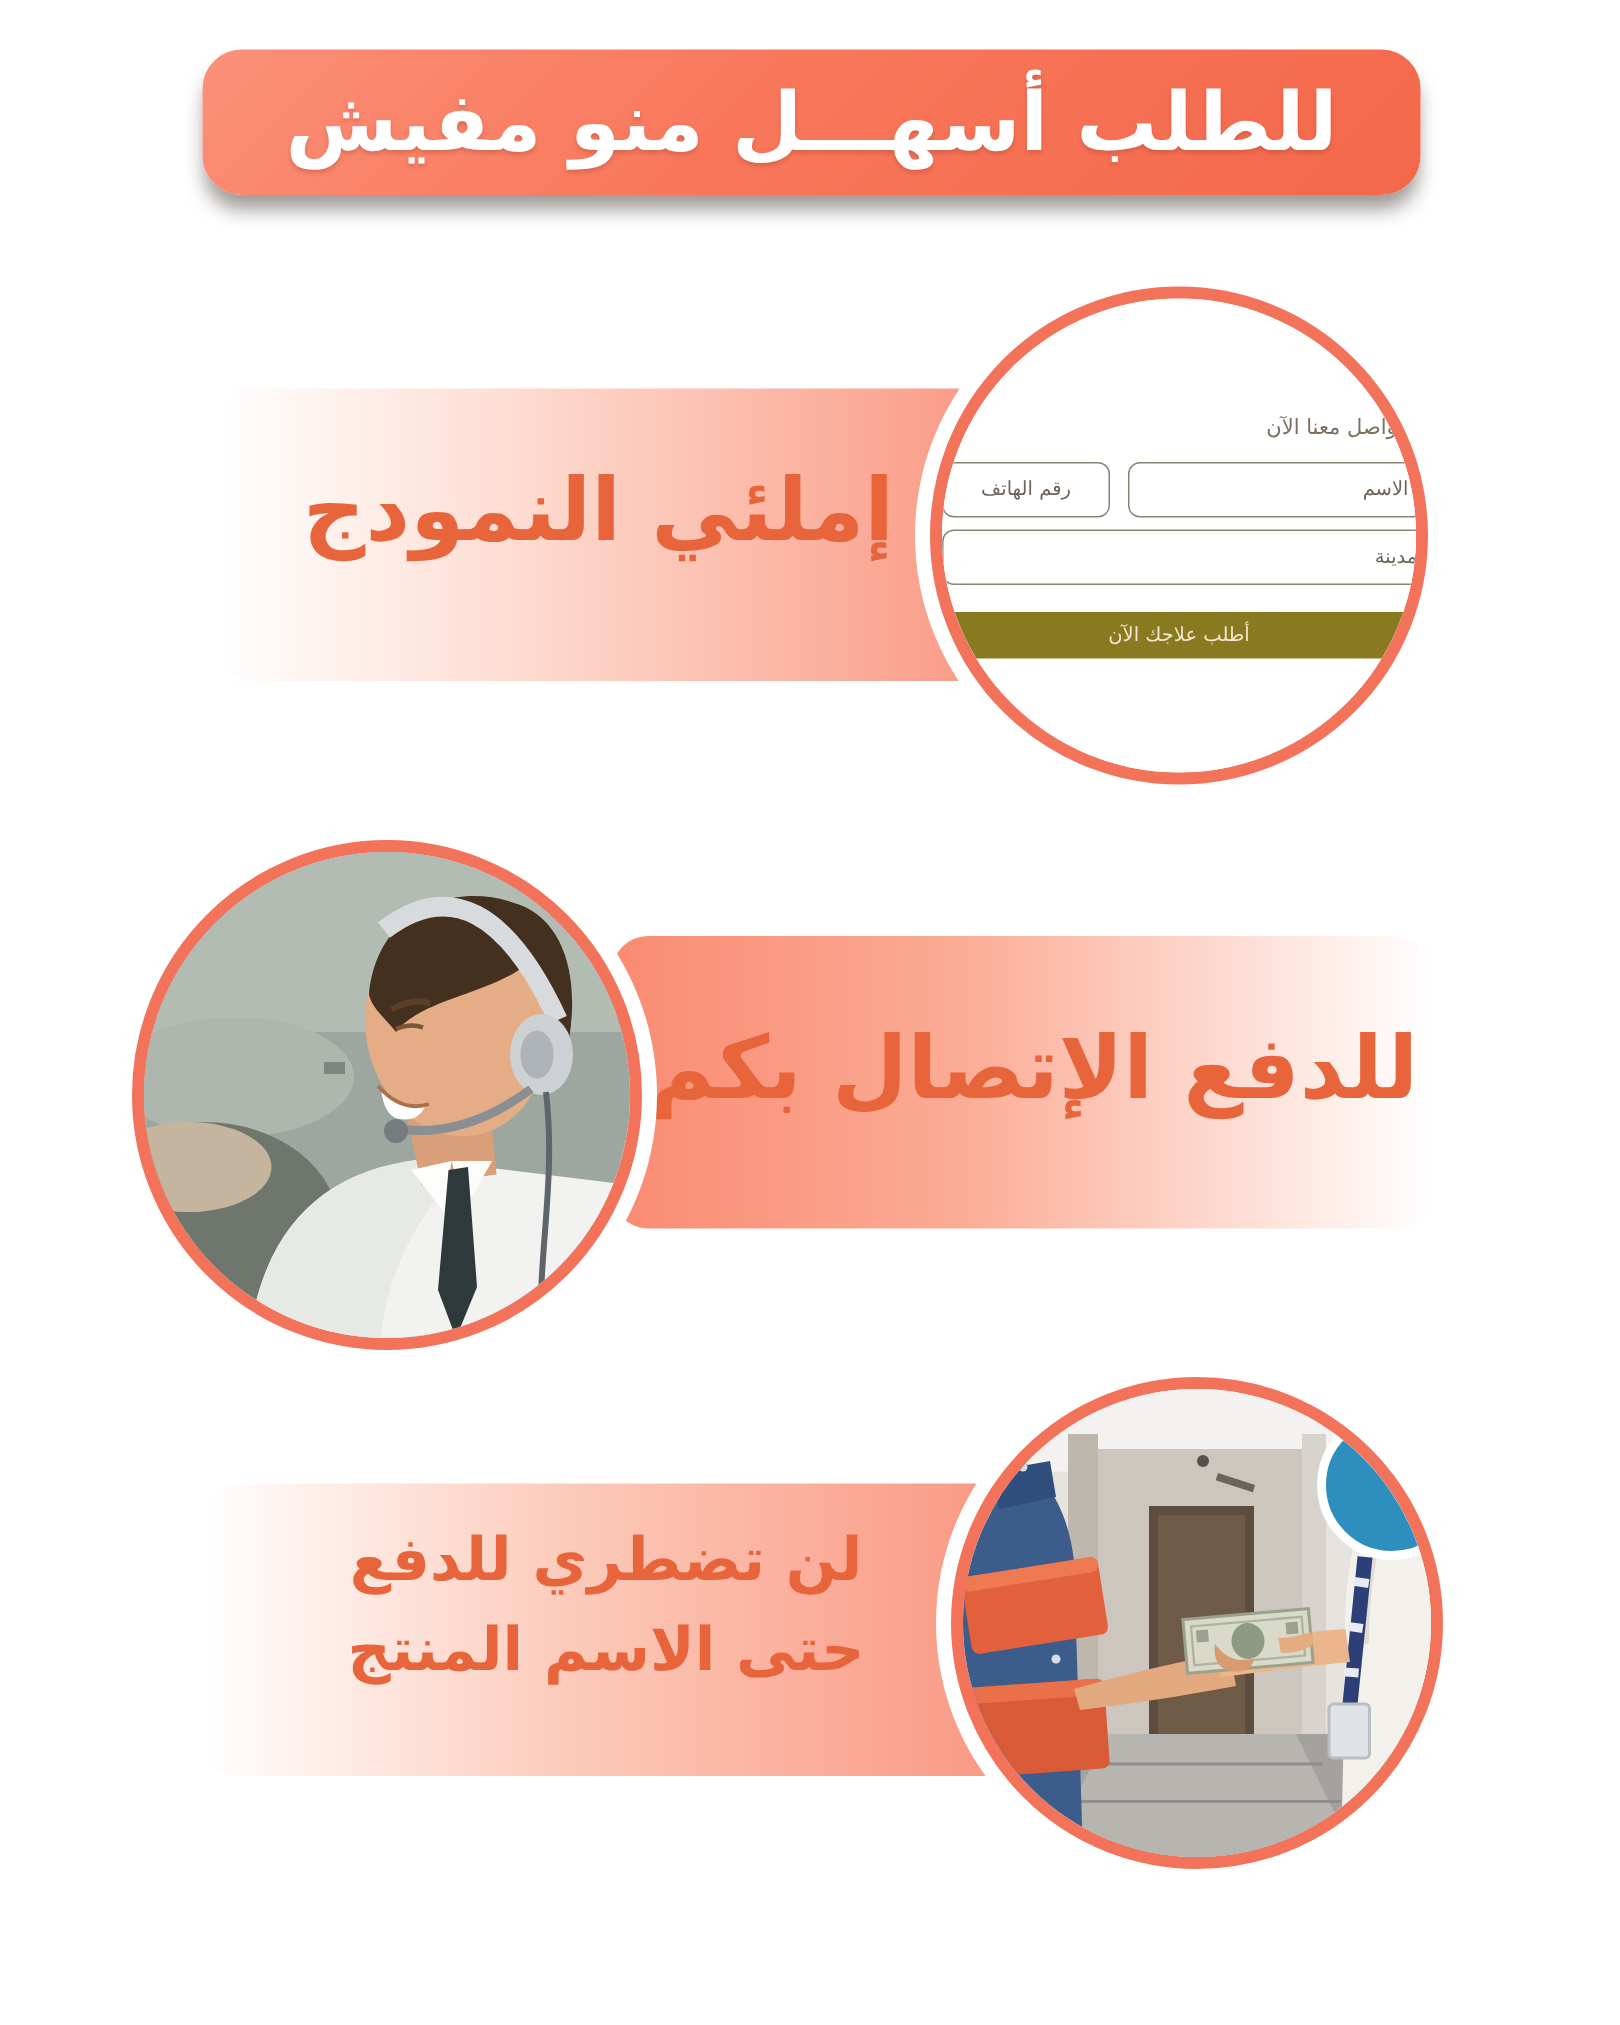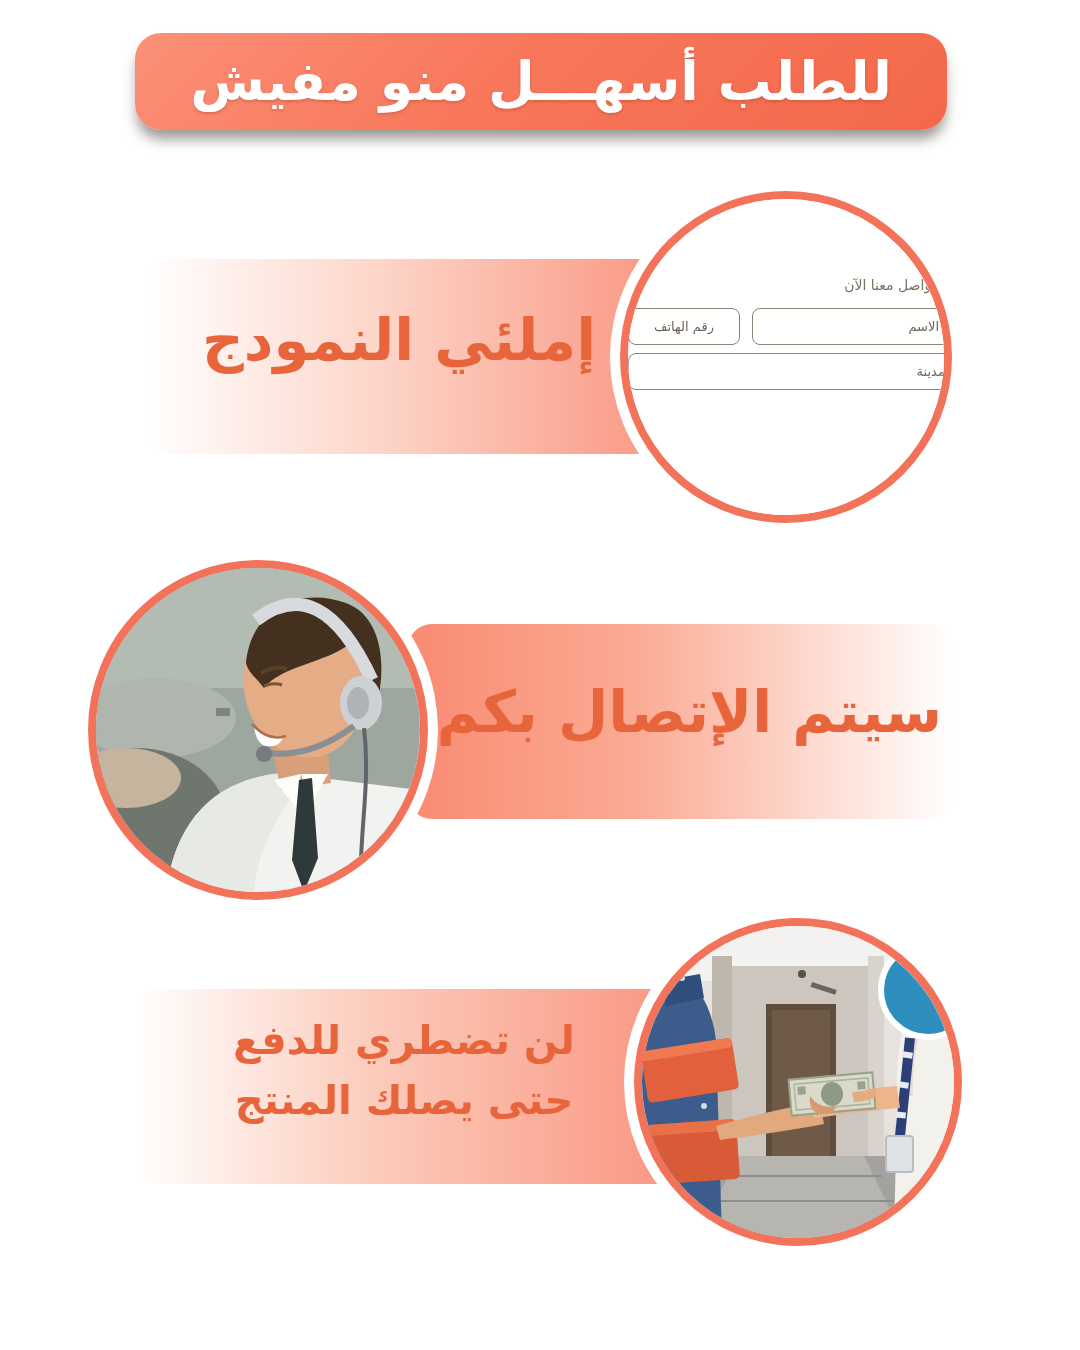--- a/index.html
+++ b/index.html
@@ -80,25 +80,26 @@
 
   <div class="band band1"></div>
   <div class="step-label label1">إملئي النمودج</div>
 
   <div class="photo-circle circle-form">
     <div class="form-sheet">
       <div class="fs-heading">التواصل معنا الآن</div>
       <input class="fs-input fs-name" placeholder="الاسم" style="">
       <input class="fs-input fs-phone" placeholder="رقم الهاتف" style="">
       <input class="fs-input fs-city" placeholder="المدينة" style="">
+      <button class="fs-submit">أطلب علاجك الآن</button>
     </div>
   </div>
 
   <div class="band band2"></div>
-  <div class="step-label label2">سيتم الإتصال بكم</div>
+  <div class="step-label label2">للدفع الإتصال بكم</div>
 
   <div class="photo-circle circle-agent">
     <svg viewBox="0 0 324 324">
 
       <rect x="0" y="0" width="324" height="324" fill="#9DA69F"></rect>
       <rect x="0" y="0" width="324" height="120" fill="#B3BCB3"></rect>
       <ellipse cx="60" cy="150" rx="80" ry="40" fill="#AEB6AD"></ellipse>
       <ellipse cx="40" cy="250" rx="90" ry="70" fill="#6E766E"></ellipse>
       <ellipse cx="30" cy="210" rx="55" ry="30" fill="#C5B49E"></ellipse>
       <rect x="120" y="140" width="14" height="8" fill="#7E857E"></rect>
@@ -128,21 +129,21 @@
 
       <path d="M178,212 L205,206 L200,240 Z" fill="#FDFDFC"></path>
       <path d="M232,206 L205,206 L214,238 Z" fill="#FDFDFC"></path>
       <path d="M203,212 L216,210 L222,290 L208,324 L196,292 Z" fill="#2E3A39"></path>
     </svg>
   </div>
 
   <div class="band band3"></div>
   <div class="step-label label3">
     <span>لن تضطري للدفع</span><br>
-    <span>حتى يصلك المنتج</span>
+    <span>حتى الاسم المنتج</span>
   </div>
 
   <div class="photo-circle circle-cash">
     <svg viewBox="0 0 312 312">
 
       <rect x="0" y="0" width="312" height="312" fill="#E6E3DE"></rect>
       <rect x="0" y="0" width="312" height="55" fill="#F3F2F0"></rect>
       <rect x="88" y="40" width="140" height="190" fill="#CCC6BE"></rect>
       <rect x="70" y="30" width="20" height="210" fill="#BDB7AE"></rect>
       <rect x="226" y="30" width="16" height="210" fill="#D8D3CC"></rect>

